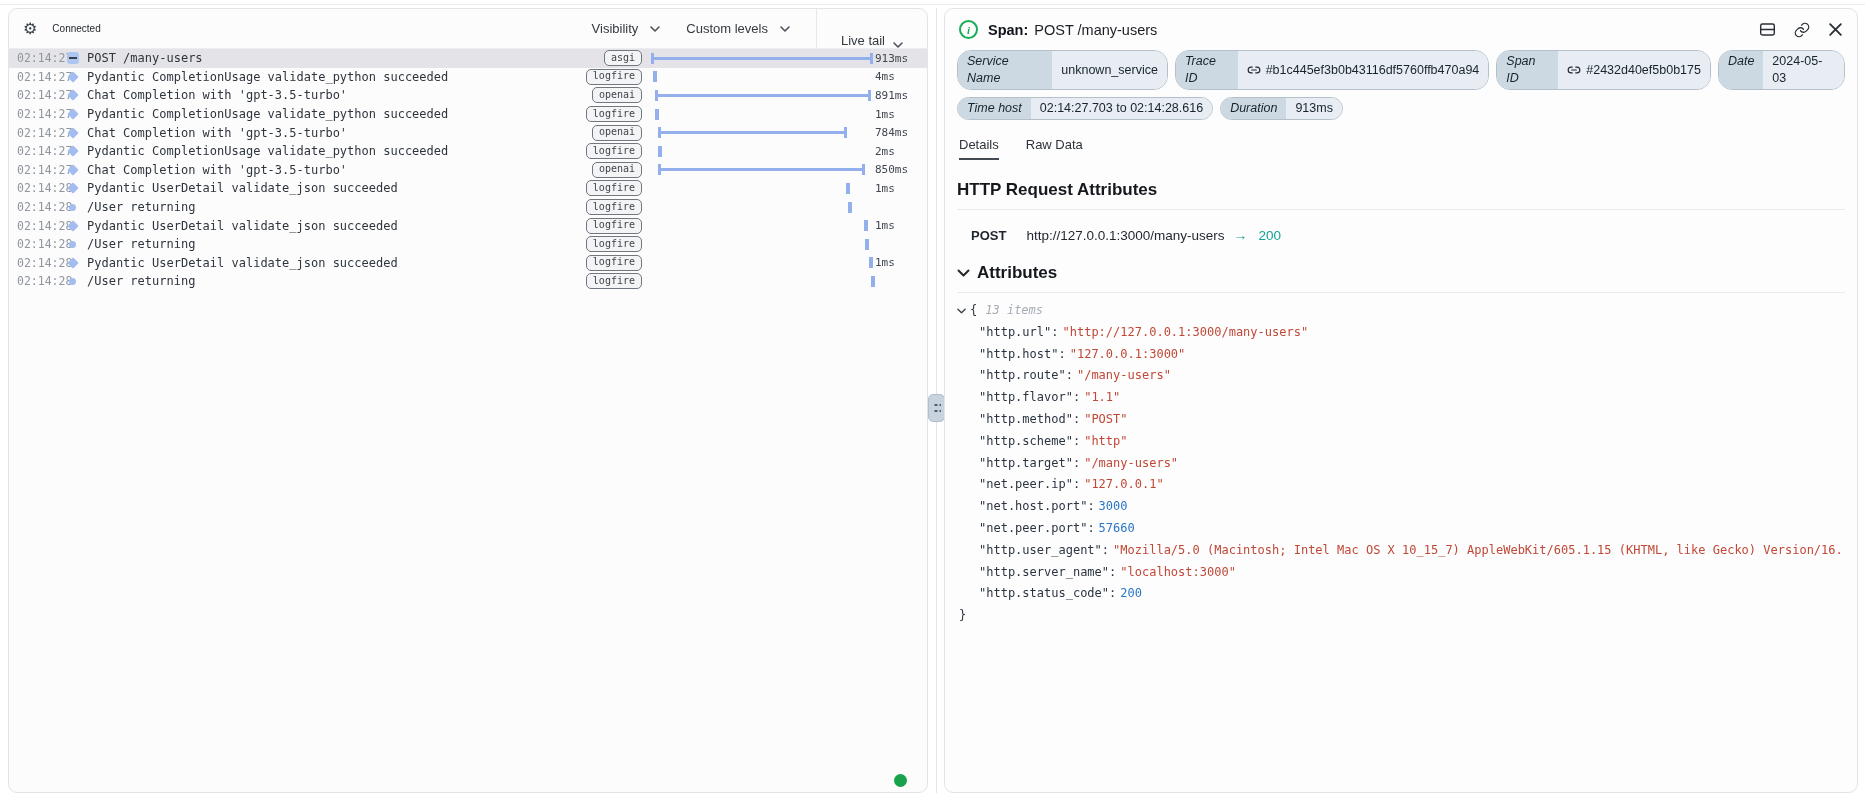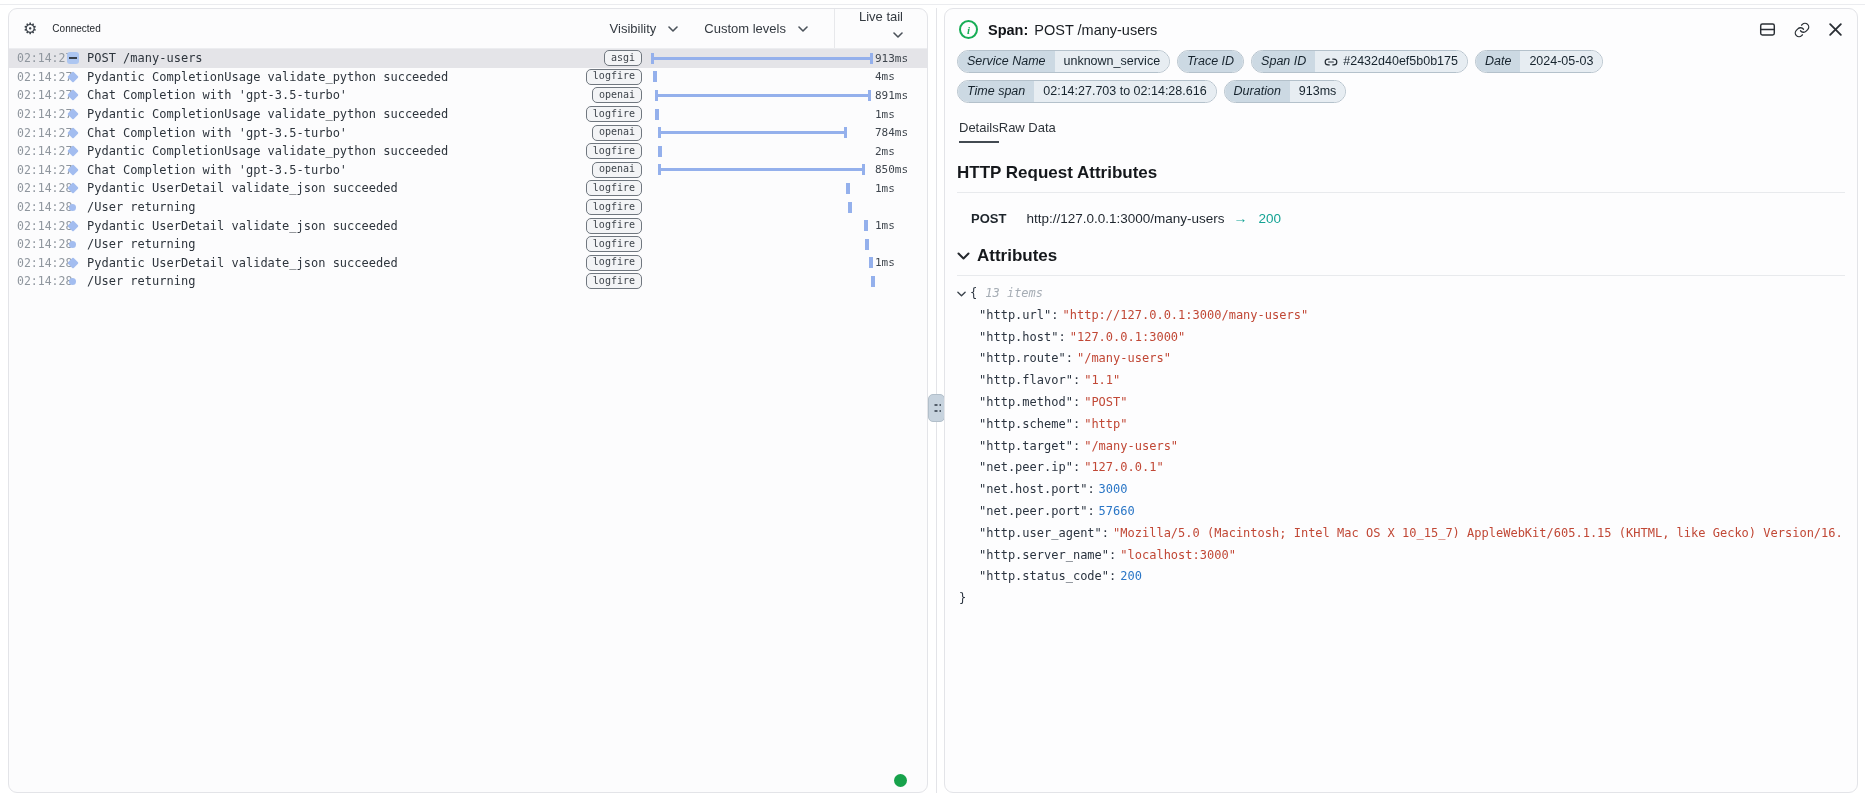--- a/index.html
+++ b/index.html
@@ -12,21 +12,21 @@
     background:#fcfcfd; border:1px solid #e3e4e8; border-radius:9px; }
   .lp-header { display:flex; align-items:center; height:40px; border-bottom:1px solid #ecedf0; }
   .gear { font-size:16px; color:#3c434b; margin:0 15px 0 14px; line-height:1; cursor:pointer; }
   .conn-label { font-size:10px; color:#23272c; }
   .lp-controls { margin-left:auto; display:flex; align-items:center; height:100%; }
   .ctrl { display:flex; align-items:center; gap:12px; font-size:13px; color:#343a41; cursor:pointer; margin-right:26px; }
   .chev { width:10px; height:6px; }
   .chev polyline { fill:none; stroke:#4b525a; stroke-width:1.6; stroke-linecap:round; stroke-linejoin:round; }
   .vsep { width:1px; height:100%; background:#e7e8eb; }
   .live-tail { display:flex; align-items:flex-end; gap:8px; font-size:13px; color:#343a41;
-    padding:0 24px; height:100%; cursor:pointer;flex-direction:column; }
+    padding:0 24px; height:100%; cursor:pointer; }
 
   .notice { width:780px; text-align:center; font-family:"DejaVu Sans Mono", monospace;
     font-size:12px; color:#b3b9c0; padding:5px 0 3px 0; }
 
   .rows {}
   .trace-row { display:grid; grid-template-columns:50px 20px 1fr auto 225px 46px;
     align-items:center; height:18.6px; padding:0 6px 0 8px; cursor:pointer; }
   .trace-row.selected { background:#e4e4e8; }
   .row-time { font-family:"DejaVu Sans Mono", monospace; font-size:11.5px; color:#8f969e; }
   .row-icon-cell { display:flex; align-items:center; justify-content:flex-start; }
@@ -72,21 +72,21 @@
   .rp-icons .stroke { fill:none; stroke:#2a2f35; stroke-width:1.7; stroke-linecap:round; stroke-linejoin:round; }
 
   .badge-line { display:flex; gap:7px; margin:3px 0 7px 0; }
   .badge { display:inline-flex; border:1px solid #b4c1cb; border-radius:14px; overflow:hidden;
     font-size:12.5px; color:#17242e; line-height:17px; }
   .badge-label { background:#ccd9e3; font-style:italic; padding:2px 9px; }
   .badge-value { background:#e7edf2; padding:2px 9px; display:flex; align-items:center; gap:5px; }
   .link-icon { width:14px; height:14px; }
   .link-icon path { fill:none; stroke:#222a32; stroke-width:2; stroke-linecap:round; }
 
-  .tabs { display:flex; margin:17px 0 0 2px; font-size:13px; color:#2d3339; }
+  .tabs { display:flex; gap:27px; margin:17px 0 0 2px; font-size:13px; color:#2d3339; }
   .tab { padding-bottom:6px; border-bottom:2px solid transparent; cursor:pointer; }
   .tab.active { border-bottom-color:#434a52; }
 
   .section-heading { font-size:17px; font-weight:bold; color:#15181c; margin:20px 0 9px 0;
     display:flex; align-items:center; gap:7px; }
   .section-heading .chev-lg { width:13px; height:8px; }
   .section-heading .chev-lg polyline { fill:none; stroke:#24282d; stroke-width:2; stroke-linecap:round; stroke-linejoin:round; }
   .hrule { height:1px; background:#e8eaed; }
 
   .http-line { display:flex; align-items:center; margin:17px 0 10px 14px; font-size:13.5px; }
@@ -355,40 +355,46 @@
   <div id="badge-lines">
       <div class="badge-line">
         <span class="badge">
           <span class="badge-label">Service Name</span>
           <span class="badge-value">
             <span>unknown_service</span>
           </span>
         </span>
         <span class="badge">
           <span class="badge-label">Trace ID</span>
+          <span class="badge-value">
+            <svg viewBox="0 0 24 24" class="link-icon">
+              <path d="M15 7h2a5 5 0 0 1 0 10h-2 M9 17H7A5 5 0 0 1 7 7h2 M8 12h8"></path>
+            </svg>
+            <span>#b1c445ef3b0b43116df5760ffb470a94</span>
+          </span>
         </span>
         <span class="badge">
           <span class="badge-label">Span ID</span>
           <span class="badge-value">
             <svg viewBox="0 0 24 24" class="link-icon">
               <path d="M15 7h2a5 5 0 0 1 0 10h-2 M9 17H7A5 5 0 0 1 7 7h2 M8 12h8"></path>
             </svg>
             <span>#2432d40ef5b0b175</span>
           </span>
         </span>
         <span class="badge">
           <span class="badge-label">Date</span>
           <span class="badge-value">
             <span>2024-05-03</span>
           </span>
         </span>
       </div>
       <div class="badge-line">
         <span class="badge">
-          <span class="badge-label">Time span</span>
+          <span class="badge-label">Time host</span>
           <span class="badge-value">
             <span>02:14:27.703 to 02:14:28.616</span>
           </span>
         </span>
         <span class="badge">
           <span class="badge-label">Duration</span>
           <span class="badge-value">
             <span>913ms</span>
           </span>
         </span>

